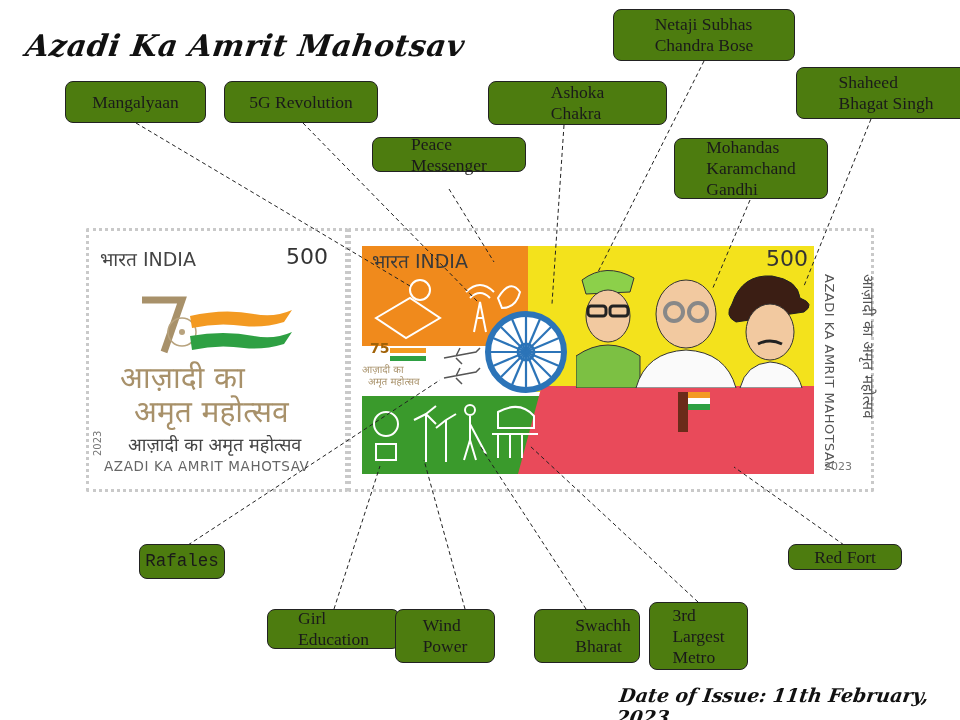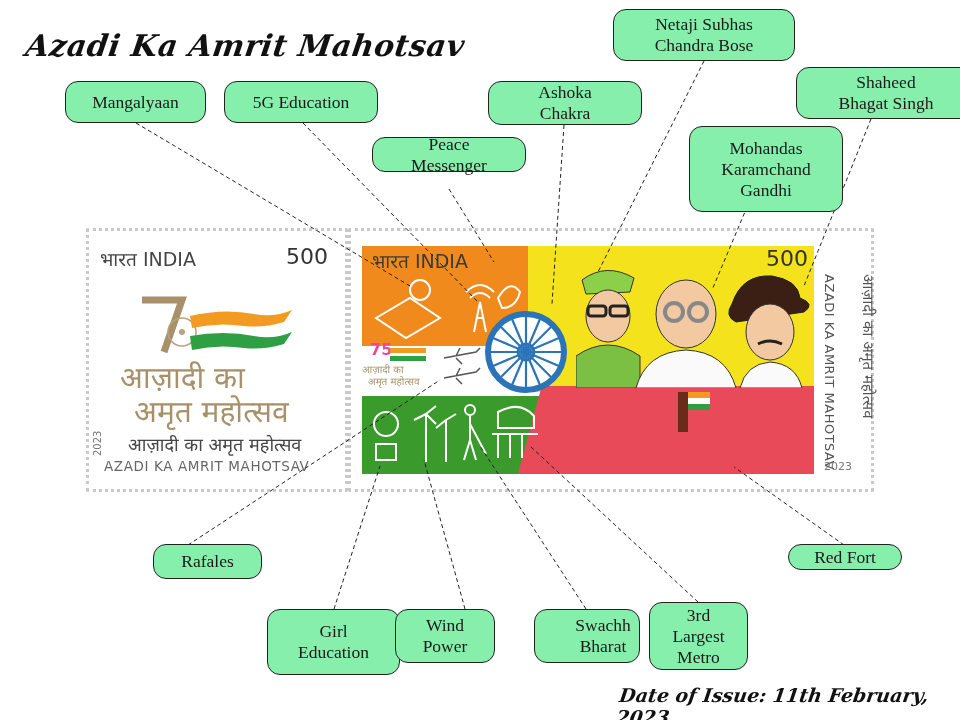--- a/index.html
+++ b/index.html
@@ -1,19 +1,19 @@
 <!DOCTYPE html>
 <html><head>
 <meta charset="utf-8">
 <style>
   html,body{margin:0;padding:0;background:#fff;}
   body{width:960px;height:720px;position:relative;overflow:hidden;font-family:"DejaVu Serif",serif;}
   .title{position:absolute;left:26px;top:28px;font-family:"DejaVu Serif",serif;font-style:italic;font-weight:bold;font-size:30px;color:#111;letter-spacing:0.5px;transform:skewX(-8deg);}
   .date{position:absolute;left:618px;top:684px;font-family:"DejaVu Serif",serif;font-style:italic;font-weight:bold;font-size:19px;color:#111;transform:skewX(-8deg);}
-  .lbl{position:absolute;border:1.3px solid #222;border-radius:13px;background:#86efac;display:flex;align-items:center;justify-content:center;text-align:center;font-family:"Liberation Serif",serif;font-size:17.5px;line-height:21px;color:#1a1a1a;box-sizing:border-box;white-space:pre-line;z-index:3;}
+  .lbl{position:absolute;border:1.3px solid #222;border-radius:8px;background:#4d7c0f;display:flex;align-items:center;justify-content:center;font-family:"Liberation Serif",serif;font-size:17.5px;line-height:21px;color:#1a1a1a;box-sizing:border-box;white-space:pre-line;z-index:3;}
   svg.lines{position:absolute;left:0;top:0;z-index:2;pointer-events:none;}
   .stamp{position:absolute;background:#fff;box-sizing:border-box;z-index:1;}
   .perf{position:absolute;inset:0;border:3px dotted #c9c9c9;border-radius:2px;}
   .s1{left:86px;top:228px;width:262px;height:264px;}
   .s2{left:348px;top:228px;width:526px;height:264px;}
   .in-txt{position:absolute;font-family:"DejaVu Sans",sans-serif;color:#4a4a4a;}
   .band{position:absolute;}
 </style>
 </head>
 <body>
@@ -101,21 +101,21 @@
       <path d="M6 44 L26 44 L26 60 L6 60 Z"></path>
       <path d="M56 14 L56 62 M56 14 L44 20 M56 14 L66 6 M56 14 L66 24"></path>
       <path d="M76 20 L76 62 M76 20 L66 28 M76 20 L86 14"></path>
       <circle cx="100" cy="10" r="5"></circle>
       <path d="M100 16 L100 40 L94 60 M100 40 L106 60 M100 24 L116 54"></path>
       <path d="M128 12 Q150 0 164 16 L164 28 L128 28 Z"></path>
       <path d="M128 34 L128 58 M140 34 L140 58 M152 34 L152 58 M122 34 L168 34"></path>
     </g>
   </svg>
 
-  <div class="in-txt" style="left:22px;top:112px;font-size:16px;color:#ec4899;font-weight:bold;">75</div>
+  <div class="in-txt" style="left:22px;top:112px;font-size:14px;color:#a16207;font-weight:bold;">75</div>
   <div class="band" style="left:42px;top:120px;width:36px;height:5px;background:#f39a22;"></div>
   <div class="band" style="left:42px;top:128px;width:36px;height:5px;background:#2ea043;"></div>
   <div class="in-txt" style="left:14px;top:134px;font-size:10px;color:#a8916a;">आज़ादी का</div>
   <div class="in-txt" style="left:20px;top:146px;font-size:10px;color:#a8916a;">अमृत महोत्सव</div>
   <svg style="position:absolute;left:92px;top:116px;" width="44" height="44">
     <g stroke="#555" stroke-width="1.5" fill="none">
       <path d="M4 14 L36 8 L40 4 M16 12 L20 4 M16 14 L22 20"></path>
       <path d="M4 34 L36 28 L40 24 M16 32 L20 24 M16 34 L22 40"></path>
     </g>
   </svg>
@@ -139,34 +139,34 @@
     <line x1="188" y1="545" x2="440" y2="380"></line>
     <line x1="334" y1="609" x2="380" y2="466"></line>
     <line x1="465" y1="609" x2="424" y2="460"></line>
     <line x1="586" y1="609" x2="480" y2="446"></line>
     <line x1="698" y1="602" x2="530" y2="446"></line>
     <line x1="844" y1="545" x2="734" y2="467"></line>
   </g>
 </svg>
 
 <div class="lbl" style="left:65px;top:81px;width:141px;height:42px;">Mangalyaan</div>
-<div class="lbl" style="left:224px;top:81px;width:154px;height:42px;">5G Education</div>
+<div class="lbl" style="left:224px;top:81px;width:154px;height:42px;">5G Revolution</div>
 <div class="lbl" style="left:372px;top:137px;width:154px;height:35px;">Peace
 Messenger</div>
-<div class="lbl" style="left:488px;top:81px;width:154px;height:44px;">Ashoka
+<div class="lbl" style="left:488px;top:81px;width:179px;height:44px;">Ashoka
 Chakra</div>
 <div class="lbl" style="left:613px;top:9px;width:182px;height:52px;">Netaji Subhas
 Chandra Bose</div>
-<div class="lbl" style="left:674px;top:126px;width:154px;height:86px;margin-left:15px;">Mohandas
+<div class="lbl" style="left:674px;top:138px;width:154px;height:61px;">Mohandas
 Karamchand
 Gandhi</div>
 <div class="lbl" style="left:796px;top:67px;width:180px;height:52px;">Shaheed
 Bhagat Singh</div>
-<div class="lbl" style="left:153px;top:544px;width:109px;height:35px;">Rafales</div>
-<div class="lbl" style="left:267px;top:609px;width:133px;height:66px;">Girl
+<div class="lbl" style="left:139px;top:544px;width:86px;height:35px;font-family:Liberation Mono, monospace;">Rafales</div>
+<div class="lbl" style="left:267px;top:609px;width:133px;height:40px;">Girl
 Education</div>
 <div class="lbl" style="left:395px;top:609px;width:100px;height:54px;">Wind
 Power</div>
 <div class="lbl" style="left:534px;top:609px;width:106px;height:54px;padding-left:32px;">Swachh
 Bharat</div>
 <div class="lbl" style="left:649px;top:602px;width:99px;height:68px;font-family:Liberation Serif, serif;">3rd
 Largest
 Metro</div>
 <div class="lbl" style="left:788px;top:544px;width:114px;height:26px;">Red Fort</div>
 

